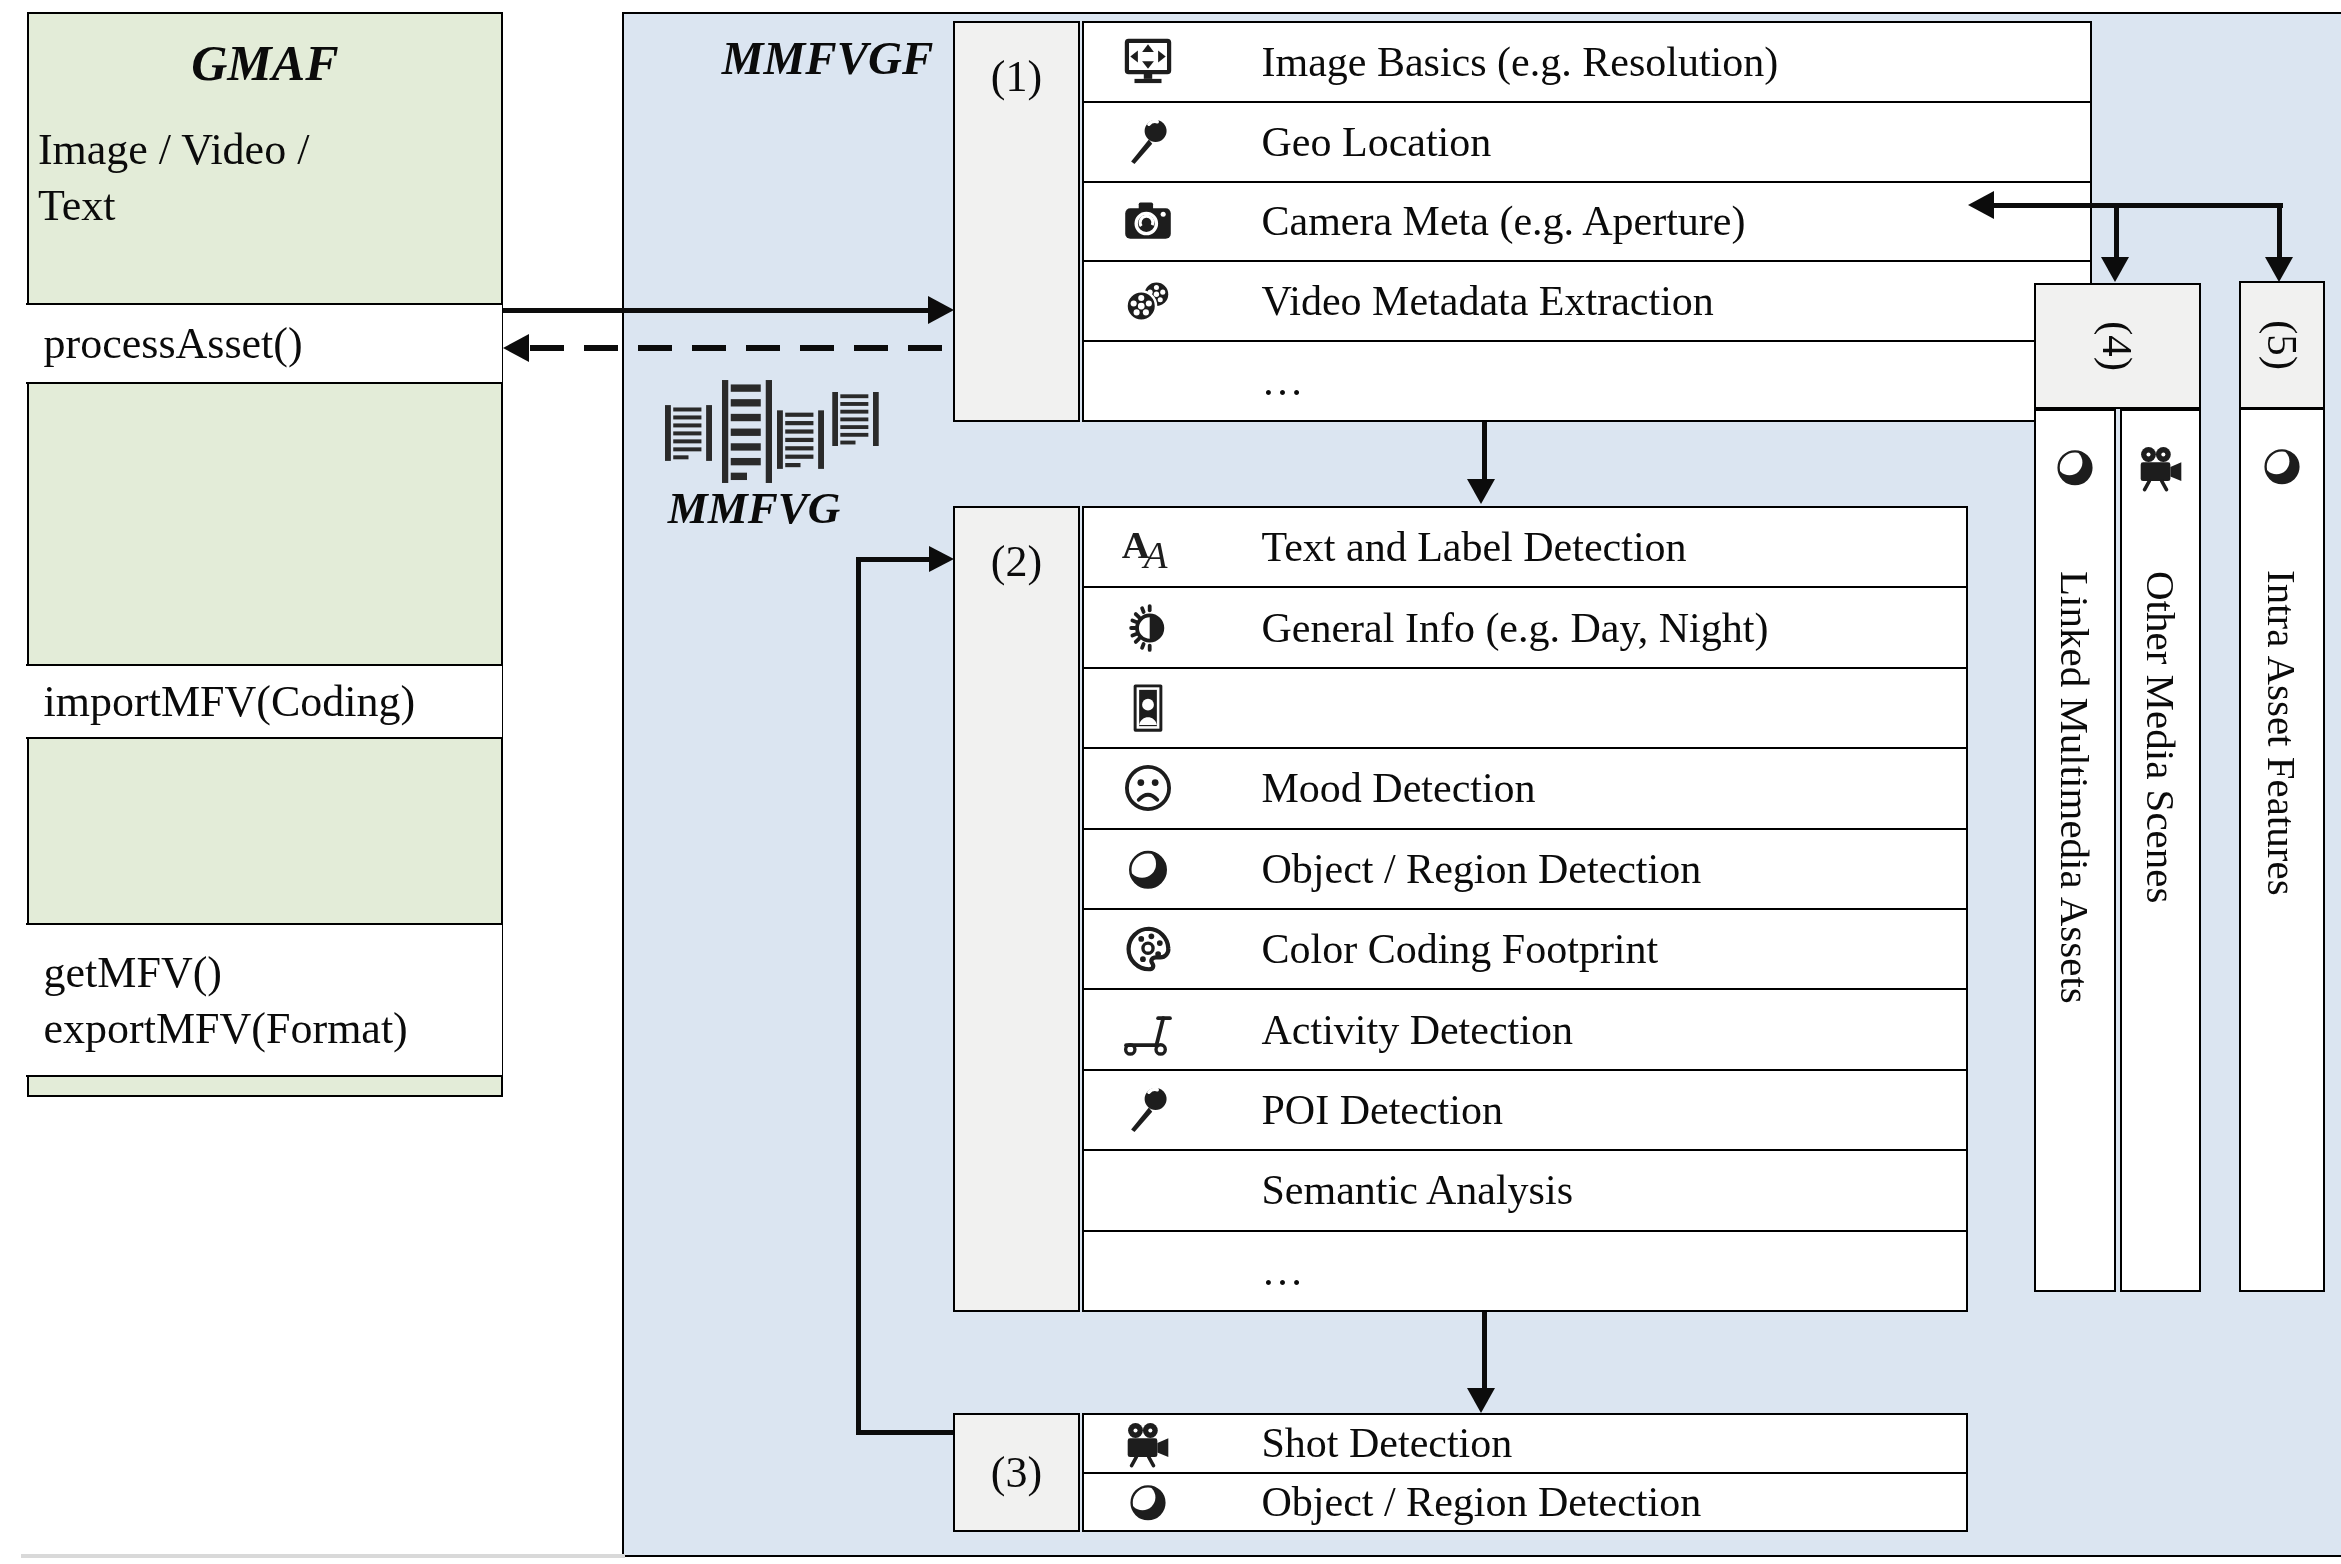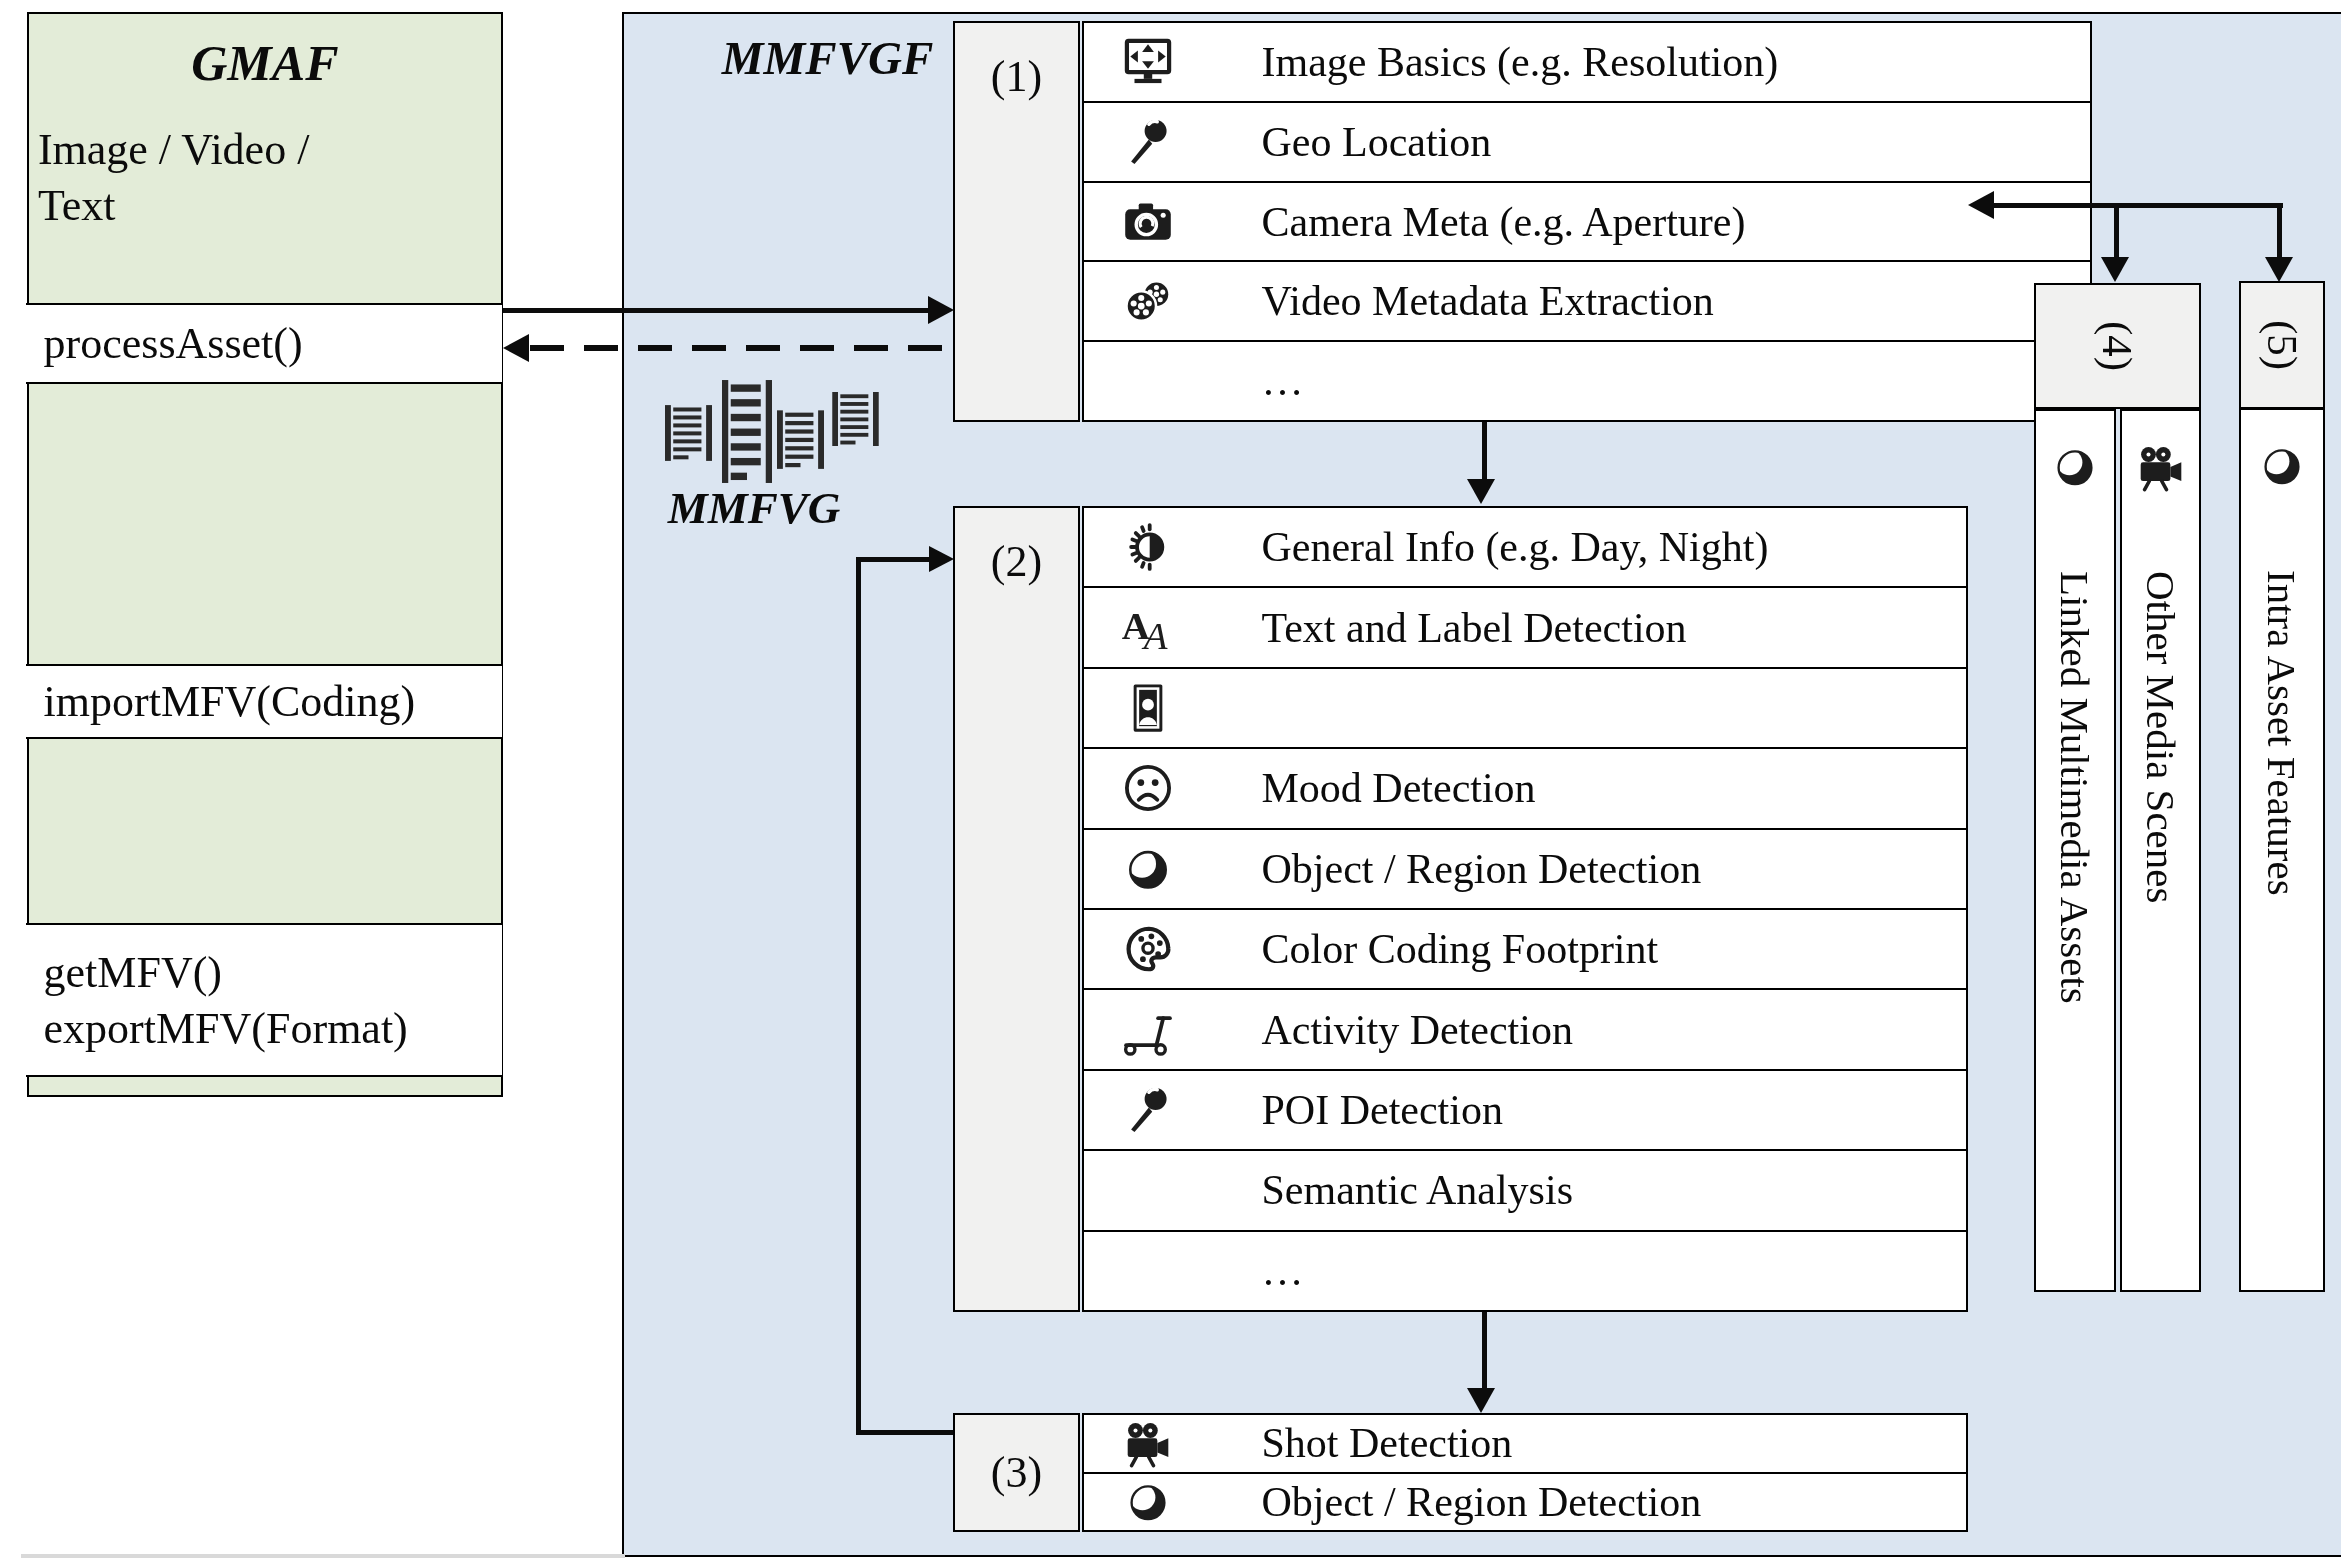--- a/index.html
+++ b/index.html
@@ -191,21 +191,21 @@
       <use href="#sym-ladder"></use>
     </svg>
   <svg class="ladder" style="left:811px;top:392px;width:47px;height:54px;" viewBox="0 0 64 74" width="47" height="54">
       <use href="#sym-ladder"></use>
     </svg>
   <div class="abs" style="left:623px;top:482px;width:220px;text-align:center;font-size:45px;font-weight:bold;font-style:italic;">MMFVG</div>
 
   <div class="abs label-col" style="left:932px;top:21px;width:127px;height:401px;padding-top:28px;">
     <span>(1)</span>
   </div>
-  <div class="abs rows-box" style="left:1061px;top:21px;width:1010px;height:401px;justify-content:flex-end;">
+  <div class="abs rows-box" style="left:1061px;top:21px;width:1010px;height:401px;">
     <div class="g-row">
       <span class="icon-slot">
           <svg class="ic" viewBox="0 0 74 74" width="54" height="54">
             <use href="#sym-screen"></use>
           </svg>
         </span>
       <span class="row-label">Image Basics (e.g. Resolution)</span>
     </div>
     <div class="g-row">
       <span class="icon-slot">
@@ -237,32 +237,32 @@
     </div>
   </div>
 
   <div class="abs label-col" style="left:932px;top:506px;width:127px;height:806px;padding-top:28px;">
     <span>(2)</span>
   </div>
   <div class="abs rows-box" style="left:1061px;top:506px;width:886px;height:806px;">
     <div class="g-row">
       <span class="icon-slot">
           <svg class="ic" viewBox="0 0 74 74" width="54" height="54">
+            <use href="#sym-aa"></use>
+          </svg>
+        </span>
+      <span class="row-label">Text and Label Detection</span>
+    </div>
+    <div class="g-row">
+      <span class="icon-slot">
+          <svg class="ic" viewBox="0 0 74 74" width="54" height="54">
             <use href="#sym-brightness"></use>
           </svg>
         </span>
       <span class="row-label">General Info (e.g. Day, Night)</span>
-    </div>
-    <div class="g-row">
-      <span class="icon-slot">
-          <svg class="ic" viewBox="0 0 74 74" width="54" height="54">
-            <use href="#sym-aa"></use>
-          </svg>
-        </span>
-      <span class="row-label">Text and Label Detection</span>
     </div>
     <div class="g-row">
       <span class="icon-slot">
           <svg class="ic" viewBox="0 0 74 74" width="54" height="54">
             <use href="#sym-portrait"></use>
           </svg>
         </span>
     </div>
     <div class="g-row">
       <span class="icon-slot">

